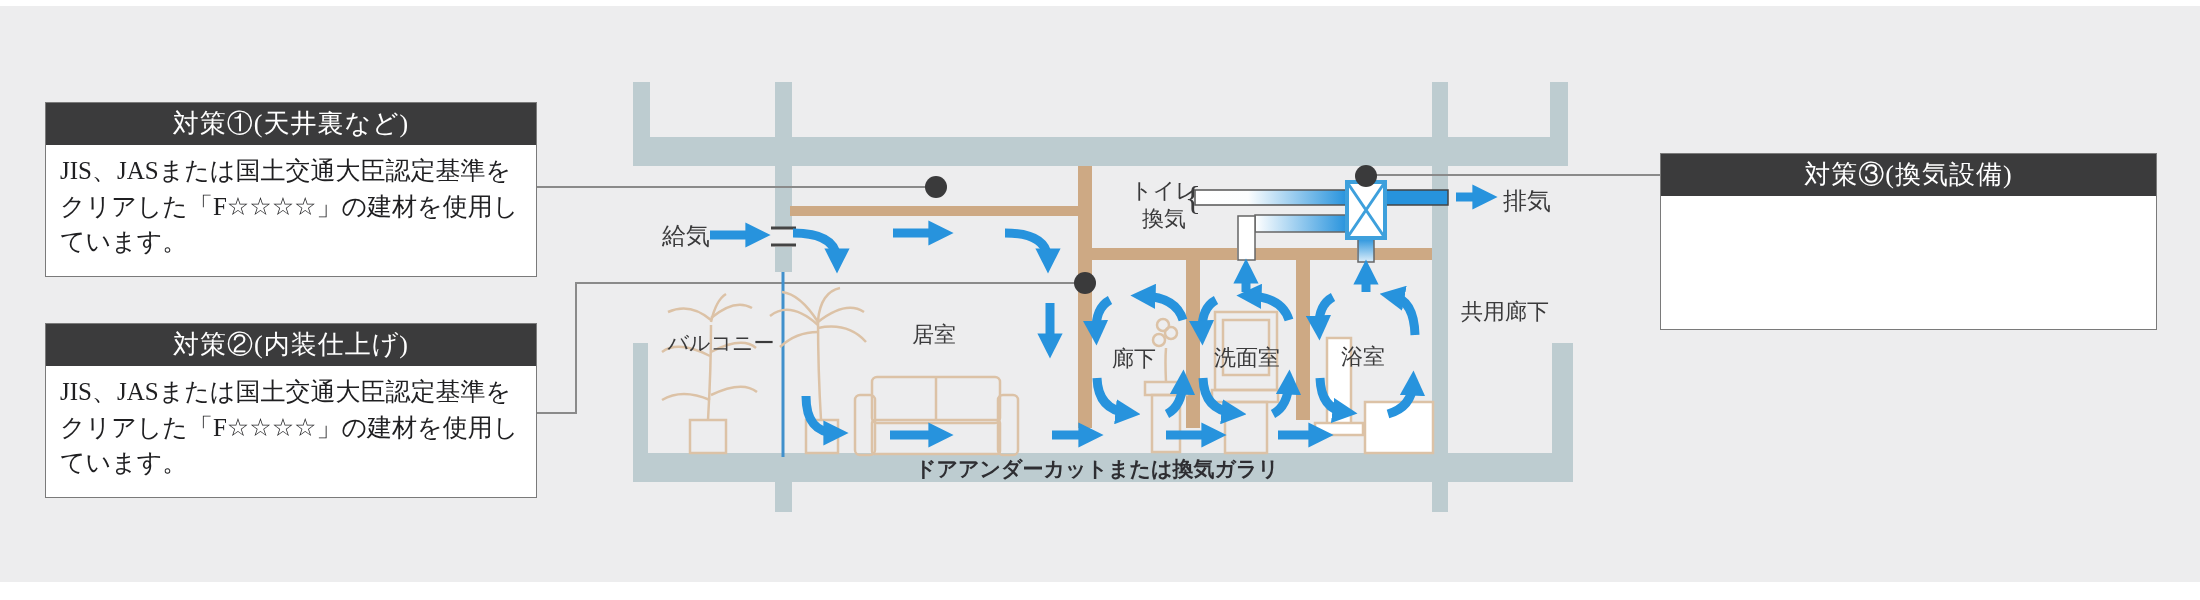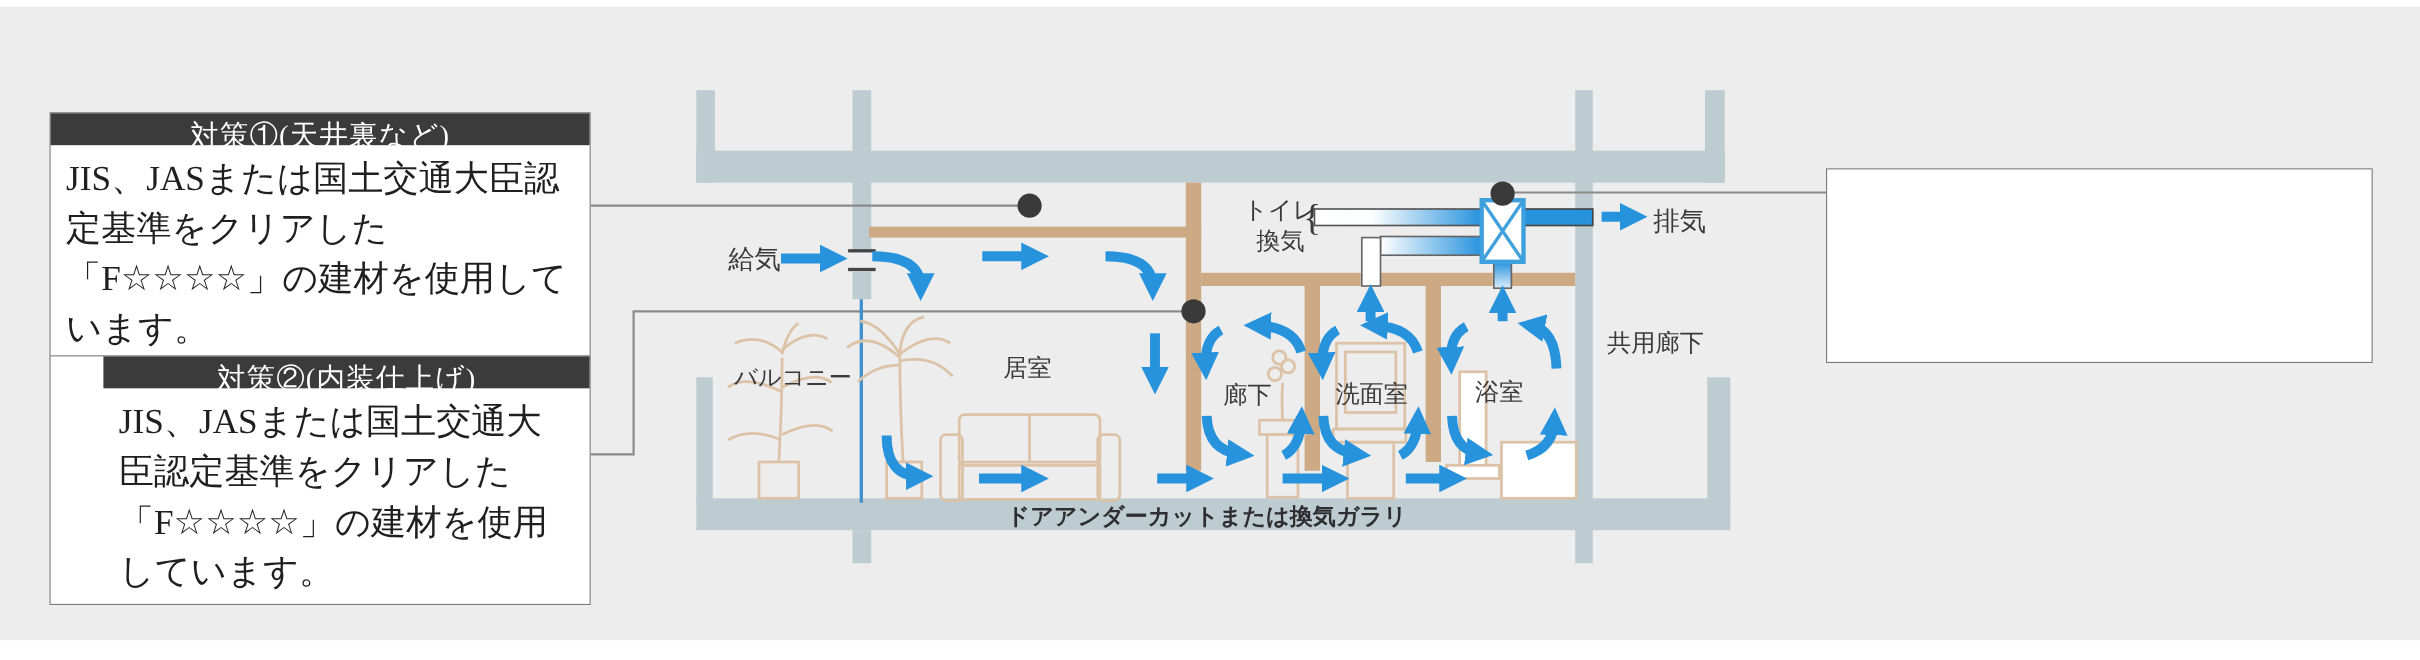--- a/index.html
+++ b/index.html
@@ -1,24 +1,24 @@
 <!DOCTYPE html>
 <html><head>
 <meta charset="utf-8">
 <style>
   * { margin:0; padding:0; box-sizing:border-box; }
   html,body { width:2200px; height:600px; background:#fff; font-family:"Liberation Serif","DejaVu Serif",serif; }
   .page { position:relative; width:2200px; height:600px; background:#fff; overflow:hidden; }
   .panel { position:absolute; left:0; top:6px; width:2200px; height:576px; background:#ededee; }
   .diagram-svg { position:absolute; left:0; top:0; width:2200px; height:600px; }
   .callout { position:absolute; border:1px solid #7a7a7a; background:#fff; }
-  .callout-header { background:#3b3b3c; color:#fff; text-align:center; font-size:26px; line-height:42px; height:29px; letter-spacing:1px; }
-  .callout-body { padding:8px 14px 6px 14px; font-size:32px; line-height:1.42; color:#1f1f21; }
+  .callout-header { background:#3b3b3c; color:#fff; text-align:center; font-size:26px; line-height:42px; height:42px; letter-spacing:1px; }
+  .callout-body { padding:8px 14px 6px 14px; font-size:25px; line-height:1.42; color:#1f1f21; }
   #callout-1 { left:45px; top:102px; width:492px; min-height:175px; }
-  #callout-2 { left:45px; top:323px; width:492px; min-height:175px;padding-left:48px; }
+  #callout-2 { left:45px; top:323px; width:492px; min-height:175px; }
   #callout-3 { left:1660px; top:153px; width:497px; min-height:177px; }
   text { fill:#3a3a3b; }
   .room-label { font-size:22px; }
   .small-label { font-size:21px; }
   .flow-label { font-size:24px; }
   .floor-label { font-size:21px; font-weight:bold; fill:#2e2e32; }
 </style>
 </head>
 <body>
 
@@ -207,14 +207,15 @@
 
   <div class="callout" id="callout-1">
     <div class="callout-header">対策①(天井裏など)</div>
     <div class="callout-body">JIS、JASまたは国土交通大臣認定基準をクリアした「F☆☆☆☆」の建材を使用しています。</div>
   </div>
   <div class="callout" id="callout-2">
     <div class="callout-header">対策②(内装仕上げ)</div>
     <div class="callout-body">JIS、JASまたは国土交通大臣認定基準をクリアした「F☆☆☆☆」の建材を使用しています。</div>
   </div>
   <div class="callout" id="callout-3">
+    <div class="callout-header">対策③(換気設備)</div>
   </div>
 </div>
 
 </body></html>

